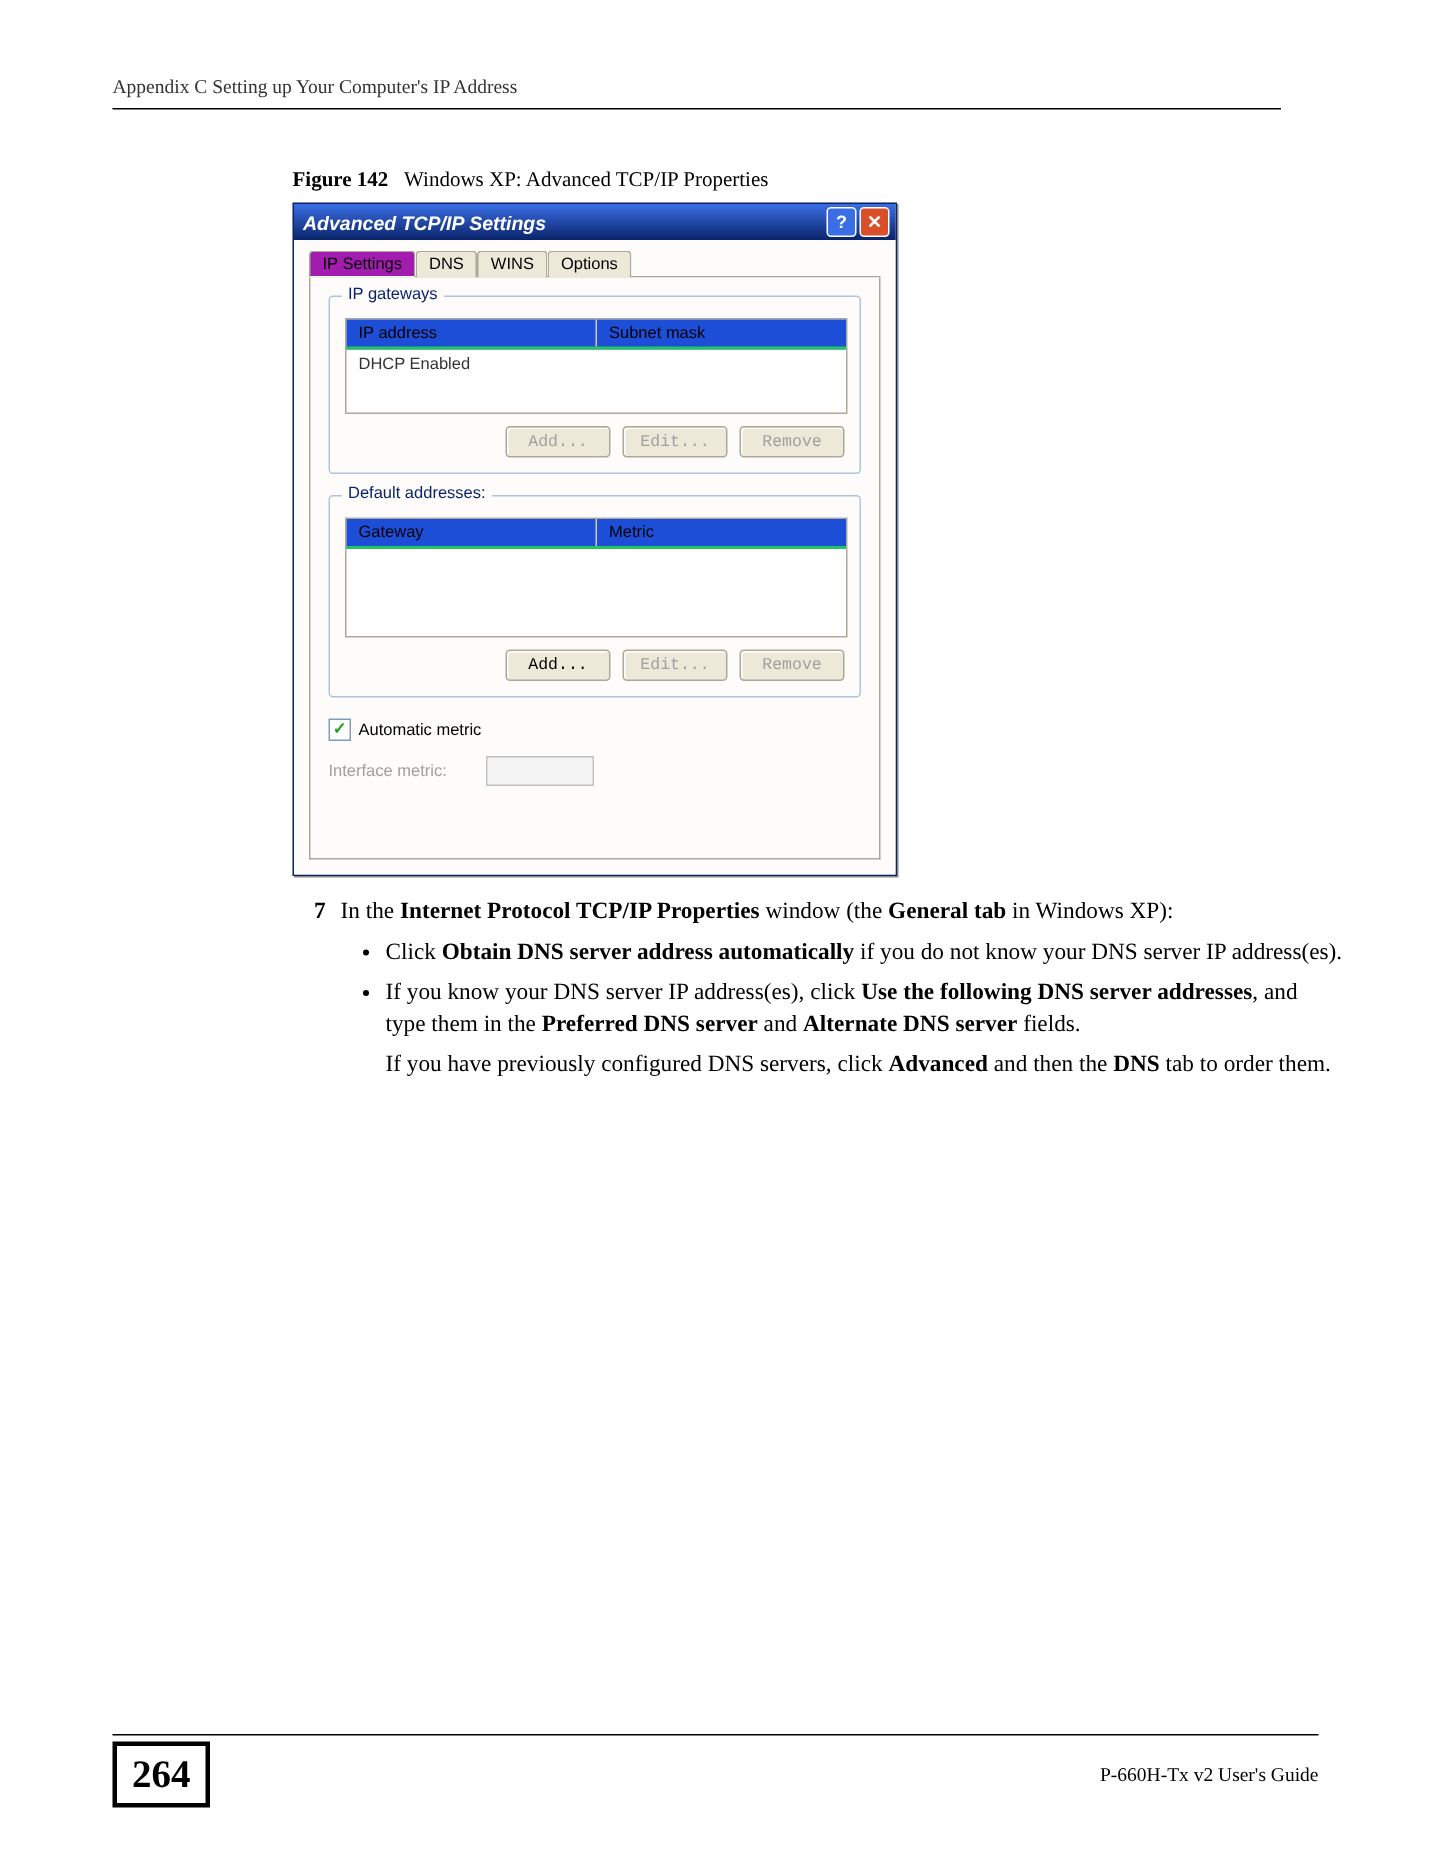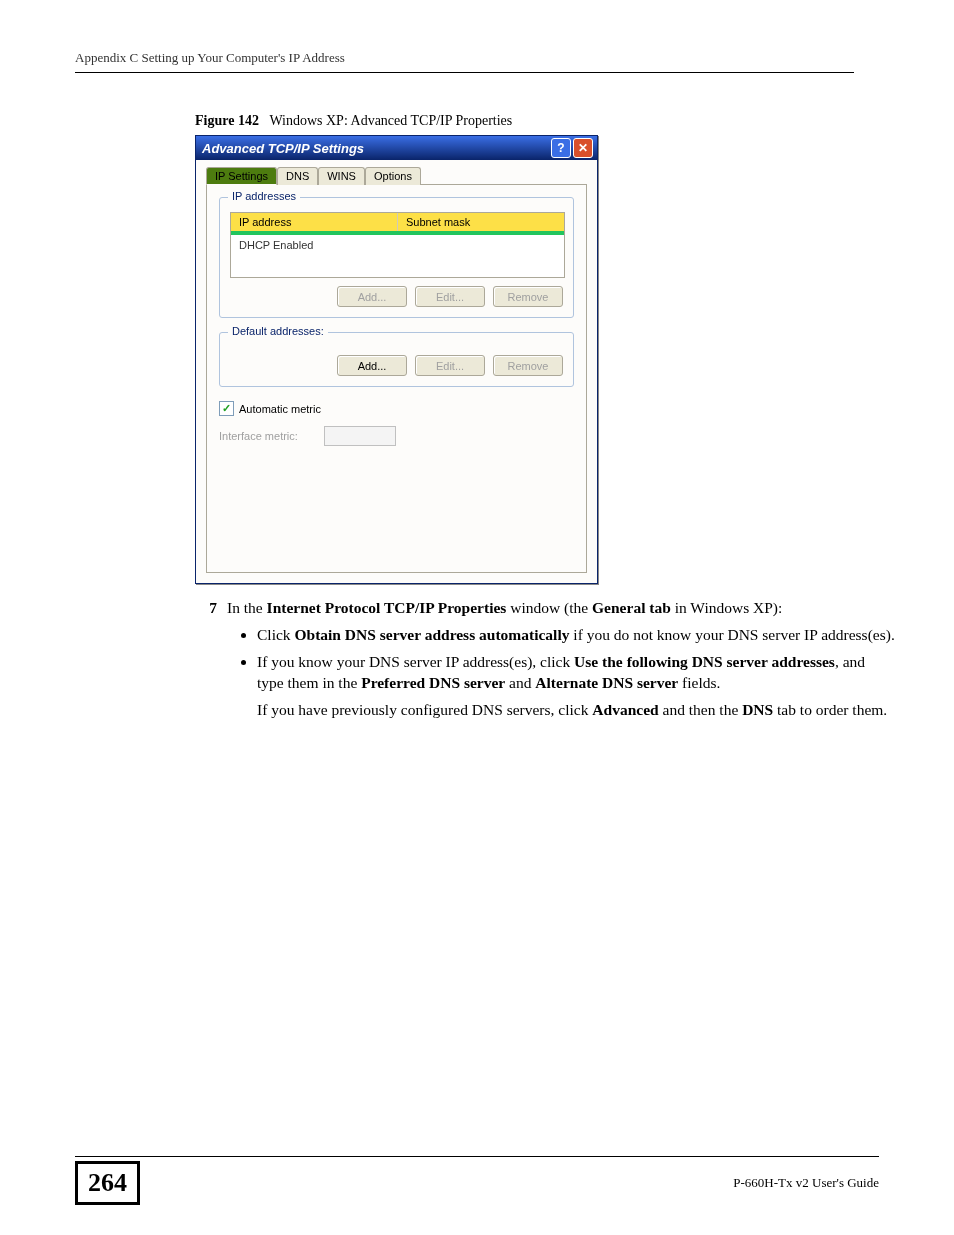--- a/index.html
+++ b/index.html
@@ -79,21 +79,21 @@
     border-bottom: none;
     background: #ece9d8;
     padding: 2px 8px;
     margin-right: 0;
     font-size: 11px;
     position: relative;
     top: 1px;
     border-radius: 3px 3px 0 0;
   }
   .tab.active {
-    background: #4d7c0f;
+    background: #a21caf;
     border-bottom: 1px solid #fdfcfa;
   }
   .tabpanel {
     border: 1px solid #aca899;
     border-top: none;
     padding: 12px 12px 12px 12px;
     background: #fdfcfa;
     min-height: 388px;
     box-sizing: border-box;
   }
@@ -112,22 +112,22 @@
     color: #0a246a;
     font-size: 11px;
   }
   .listview {
     border: 1px solid #aca899;
     background: #fff;
     width: 100%;
   }
   .lv-head {
     display: flex;
-    background: #fde047;
-    border-bottom: 4px solid #22c55e;
+    background: #1d4ed8;
+    border-bottom: 2px solid #22c55e;
   }
   .lv-col {
     flex: 1;
     padding: 3px 8px;
     font-size: 11px;
     border-right: 1px solid #cfcabb;
   }
   .lv-col:last-child { border-right: none; }
   .lv-body {
     min-height: 34px;
@@ -142,21 +142,21 @@
     gap: 8px;
     margin-top: 8px;
   }
   .xp-btn {
     min-width: 70px;
     height: 21px;
     border: 1px solid #aca899;
     background: #ece9d8;
     border-radius: 3px;
     font-size: 11px;
-    font-family: Liberation Sans, sans-serif;
+    font-family: Liberation Mono, monospace;
     padding: 0 6px;
     box-shadow: inset 1px 1px 0 #fff;
   }
   .xp-btn:disabled { color: #a0a0a0; }
   .checkbox-row {
     display: flex; align-items: center; gap: 5px;
     font-size: 11px;
     margin-top: 4px;
   }
   .chk {
@@ -255,37 +255,44 @@
     <div class="dialog-body">
       <div class="tabs">
         <div class="tab active">IP Settings</div>
         <div class="tab">DNS</div>
         <div class="tab">WINS</div>
         <div class="tab">Options</div>
       </div>
       <div class="tabpanel">
 
         <div class="groupbox">
-          <span class="group-legend">IP addresses</span>
+          <span class="group-legend">IP gateways</span>
           <div class="listview">
             <div class="lv-head">
               <div class="lv-col">IP address</div>
               <div class="lv-col">Subnet mask</div>
             </div>
             <div class="lv-body">DHCP Enabled</div>
           </div>
           <div class="btn-row">
             <button class="xp-btn" disabled="">Add...</button>
             <button class="xp-btn" disabled="">Edit...</button>
             <button class="xp-btn" disabled="">Remove</button>
           </div>
         </div>
 
         <div class="groupbox">
           <span class="group-legend">Default addresses:</span>
+          <div class="listview">
+            <div class="lv-head">
+              <div class="lv-col">Gateway</div>
+              <div class="lv-col">Metric</div>
+            </div>
+            <div class="lv-body tall"></div>
+          </div>
           <div class="btn-row">
             <button class="xp-btn">Add...</button>
             <button class="xp-btn" disabled="">Edit...</button>
             <button class="xp-btn" disabled="">Remove</button>
           </div>
         </div>
 
         <div class="checkbox-row">
           <span class="chk">✓</span>
           <span>Automatic metric</span>

